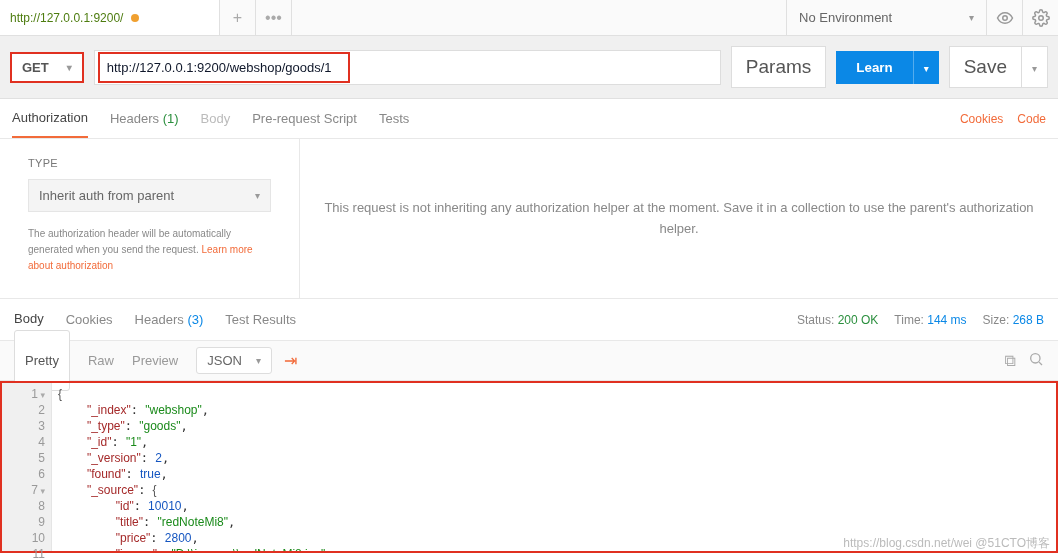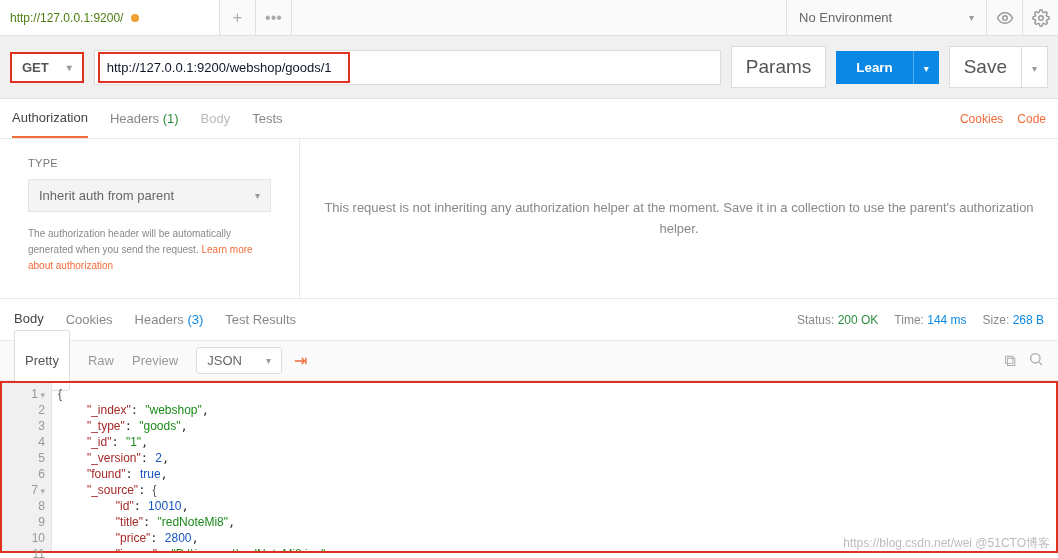--- a/index.html
+++ b/index.html
@@ -42,21 +42,21 @@
 .resprow .rtab2 { margin-right: 22px; color: #888; cursor: pointer; padding: 12px 0; }
 .resprow .rtab2.active { color: #444; border-bottom: 2px solid #f26b3a; }
 .resprow-spacer { flex: 1; }
 .meta { font-size: 12px; color: #888; margin-left: 16px; }
 .meta .v { color: #0b88e6; }
 .meta .ok { color: #2b8f3e; }
 
 .fmtrow { display: flex; align-items: center; padding: 6px 14px; height: 40px; border-bottom: 1px solid #e8e8e8; background: #fafafa; }
 .fmt { margin-right: 18px; color: #999; cursor: pointer; font-size: 13px; }
 .fmt.active { background: #fff; border: 1px solid #ddd; padding: 22px 10px; border-radius: 3px; color: #555; }
-.fmtsel { display: flex; align-items: center; gap: 24px; border: 1px solid #ddd; background: #fff; padding: 5px 10px; border-radius: 3px; color: #666; margin-right: 12px; }
+.fmtsel { display: flex; align-items: center; gap: 14px; border: 1px solid #ddd; background: #fff; padding: 5px 10px; border-radius: 3px; color: #666; margin-right: 12px; }
 .wrapicon { color: #f26b3a; font-size: 16px; }
 .fmtrow-spacer { flex: 1; }
 .ricon { color: #aaa; margin-left: 12px; font-size: 16px; }
 
 .codewrap { display: flex; border: 2px solid #e03020; border-top: none; margin: 0; position: relative; height: 172px; }
 .gutter { background: #f0f0f0; color: #999; text-align: right; padding: 3px 6px 3px 0; font-family: Consolas, Menlo, monospace; font-size: 12px; line-height: 16px; width: 50px; border-right: 1px solid #e5e5e5; }
 .gutter div { height: 16px; }
 .gutter .fold::after { content: " ▾"; color: #aaa; font-size: 9px; }
 .code { flex: 1; padding: 3px 6px; font-family: Consolas, Menlo, monospace; font-size: 12px; line-height: 16px; white-space: pre; color: #333; overflow: hidden; }
 .k { color: #a52a2a; }
@@ -115,20 +115,21 @@
   <div style="display:flex">
     <button class="btn">Save</button>
     <button class="btn-save-d"><span class="chev">▾</span></button>
   </div>
 </div>
 
 <div class="tabsrow">
   <div class="rtab active">Authorization</div>
   <div class="rtab"><span>Headers</span> <span class="num">(1)</span></div>
   <div class="rtab" style="color:#bbb">Body</div>
+  <div class="rtab">Pre-request Script</div>
   <div class="rtab">Tests</div>
   <div class="tabsrow-spacer"></div>
   <span class="rlink">Cookies</span>
   <span class="rlink">Code</span>
 </div>
 
 <div class="authpane">
   <div class="authleft">
     <div class="lbl">TYPE</div>
     <div class="authsel">

